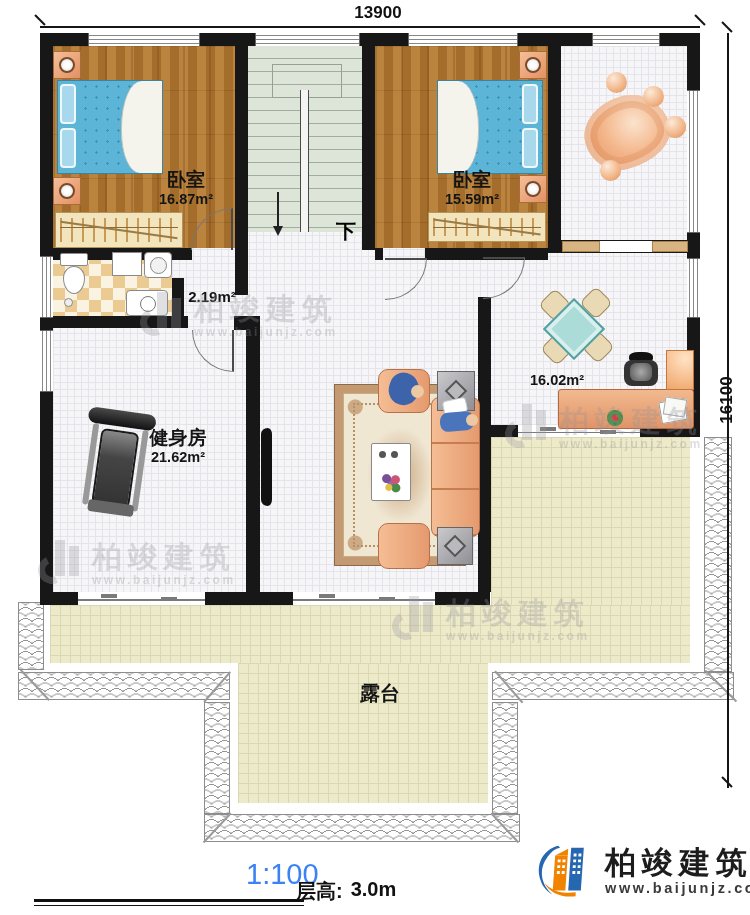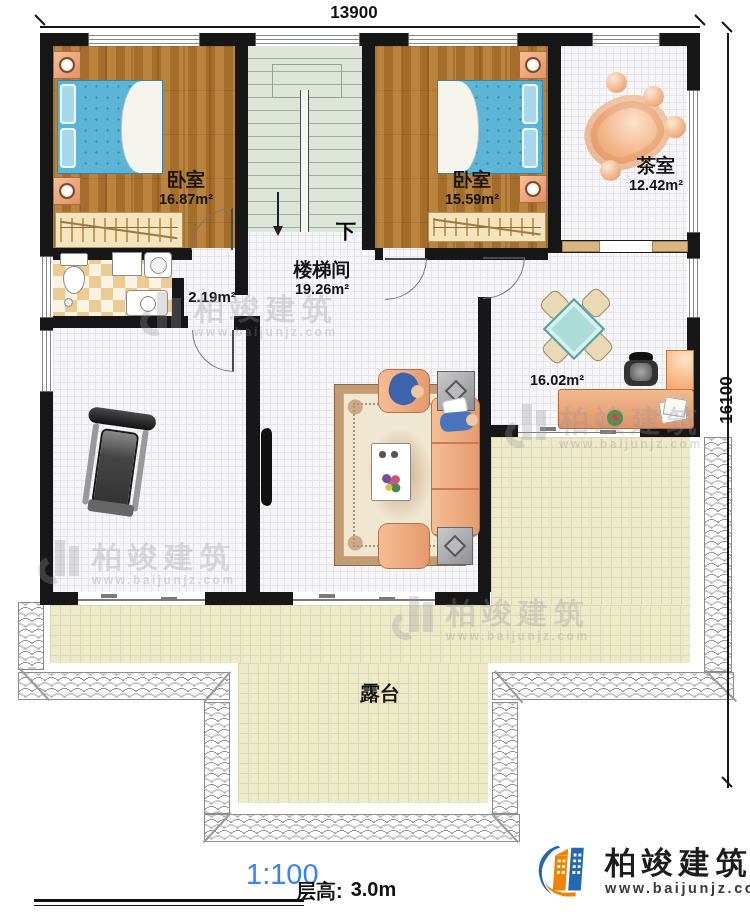--- a/index.html
+++ b/index.html
@@ -251,30 +251,26 @@
   <div class="abs" style="left:607px;top:410px;width:16px;height:16px;border-radius:50%;background:radial-gradient(circle,#d04040 0 3px, #3f8f3f 4px 7px, #2a6a2a);"></div>
 
   <div class="abs rlabel" style="left:131px;top:170px;width:110px;">
     <div class="rname">卧室</div>
     <div class="rarea">16.87m²</div>
   </div>
   <div class="abs rlabel" style="left:417px;top:170px;width:110px;">
     <div class="rname">卧室</div>
     <div class="rarea">15.59m²</div>
   </div>
-  <div class="abs rlabel" style="left:602px;top:156px;width:108px;">
-    <div class="rname">茶室</div>
-    <div class="rarea">12.42m²</div>
-  </div>
-  <div class="abs rlabel" style="left:272px;top:260px;width:100px;">
-    <div class="rname">楼梯间</div>
-    <div class="rarea">19.26m²</div>
-  </div>
   <div class="abs rlabel" style="left:184px;top:288px;width:56px;">
     <div class="rarea" style="font-size:15px;">2.19m²</div>
+  </div>
+  <div class="abs rlabel" style="left:128px;top:428px;width:100px;">
+    <div class="rname">健身房</div>
+    <div class="rarea">21.62m²</div>
   </div>
   <div class="abs rlabel" style="left:489px;top:372px;width:136px;">
     <div class="rarea">16.02m²</div>
   </div>
   <div class="abs rlabel" style="left:348px;top:682px;width:64px;">
     <div class="rname" style="font-size:20px;">露台</div>
   </div>
 
   <div class="abs wm" style="left:140px;top:292px;">
     <div class="wm-icon">
@@ -317,21 +313,21 @@
       </div>
     <div>
         <div class="wm-name">柏竣建筑</div>
          <div class="wm-url">www.baijunjz.com</div>
       </div>
   </div>
 
   <div class="abs dimline" style="left:40px;top:26px;width:660px;height:1.5px;"></div>
   <div class="abs dimtick" style="left:33px;top:19px;width:14px;height:2px;transform:rotate(45deg);"></div>
   <div class="abs dimtick" style="left:693px;top:19px;width:14px;height:2px;transform:rotate(45deg);"></div>
-  <div class="abs dimtext" style="left:304px;top:3px;width:100px;text-align:center;">13900</div>
+  <div class="abs dimtext" style="left:328px;top:3px;width:100px;text-align:center;">13900</div>
   <div class="abs dimline" style="left:727px;top:33px;width:1.5px;height:755px;"></div>
   <div class="abs dimtick" style="left:720px;top:26px;width:14px;height:2px;transform:rotate(45deg);"></div>
   <div class="abs dimtick" style="left:720px;top:781px;width:14px;height:2px;transform:rotate(45deg);"></div>
   <div class="abs dimtext" style="left:692px;top:390px;width:70px;transform:rotate(-90deg);">16100</div>
 
   <div class="abs t-scale" style="left:246px;top:858px;">1:100</div>
   <div class="abs t-underline" style="left:34px;top:899px;width:270px;"></div>
   <div class="abs" style="left:296px;top:878px;display:flex;gap:8px;">
     <span class="t-info">层高:</span>
     <span class="t-info">3.0m</span>

